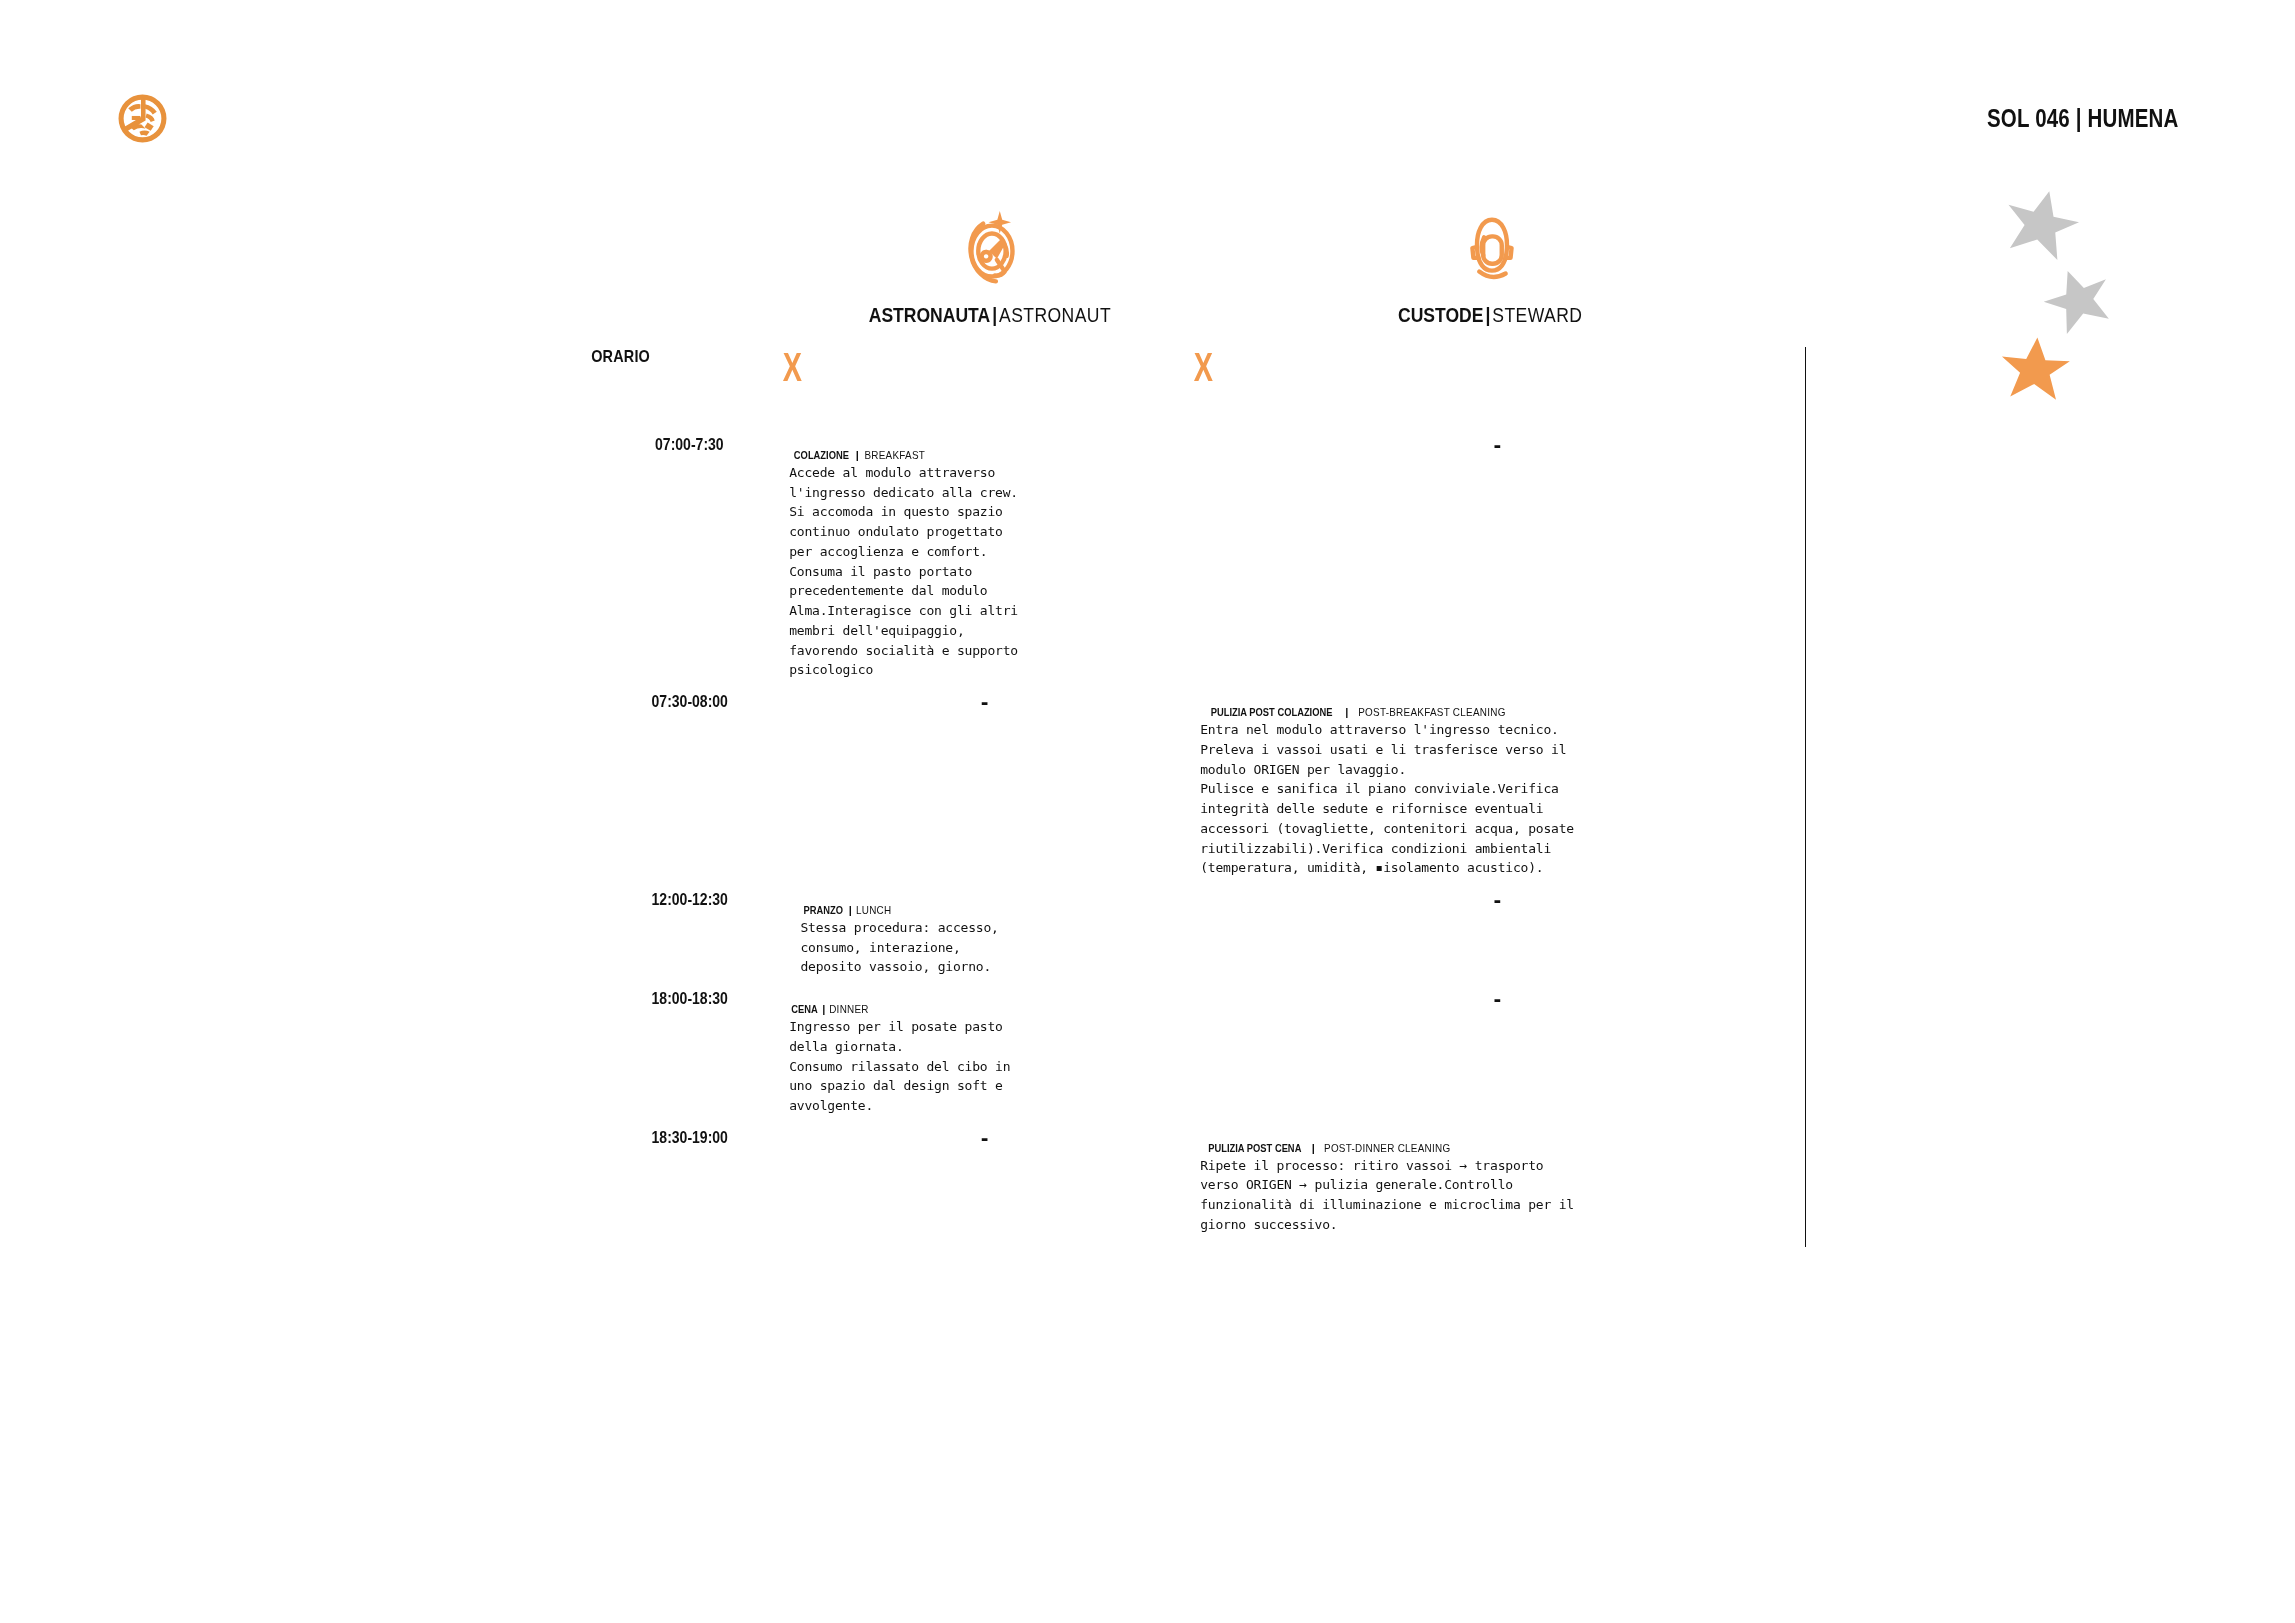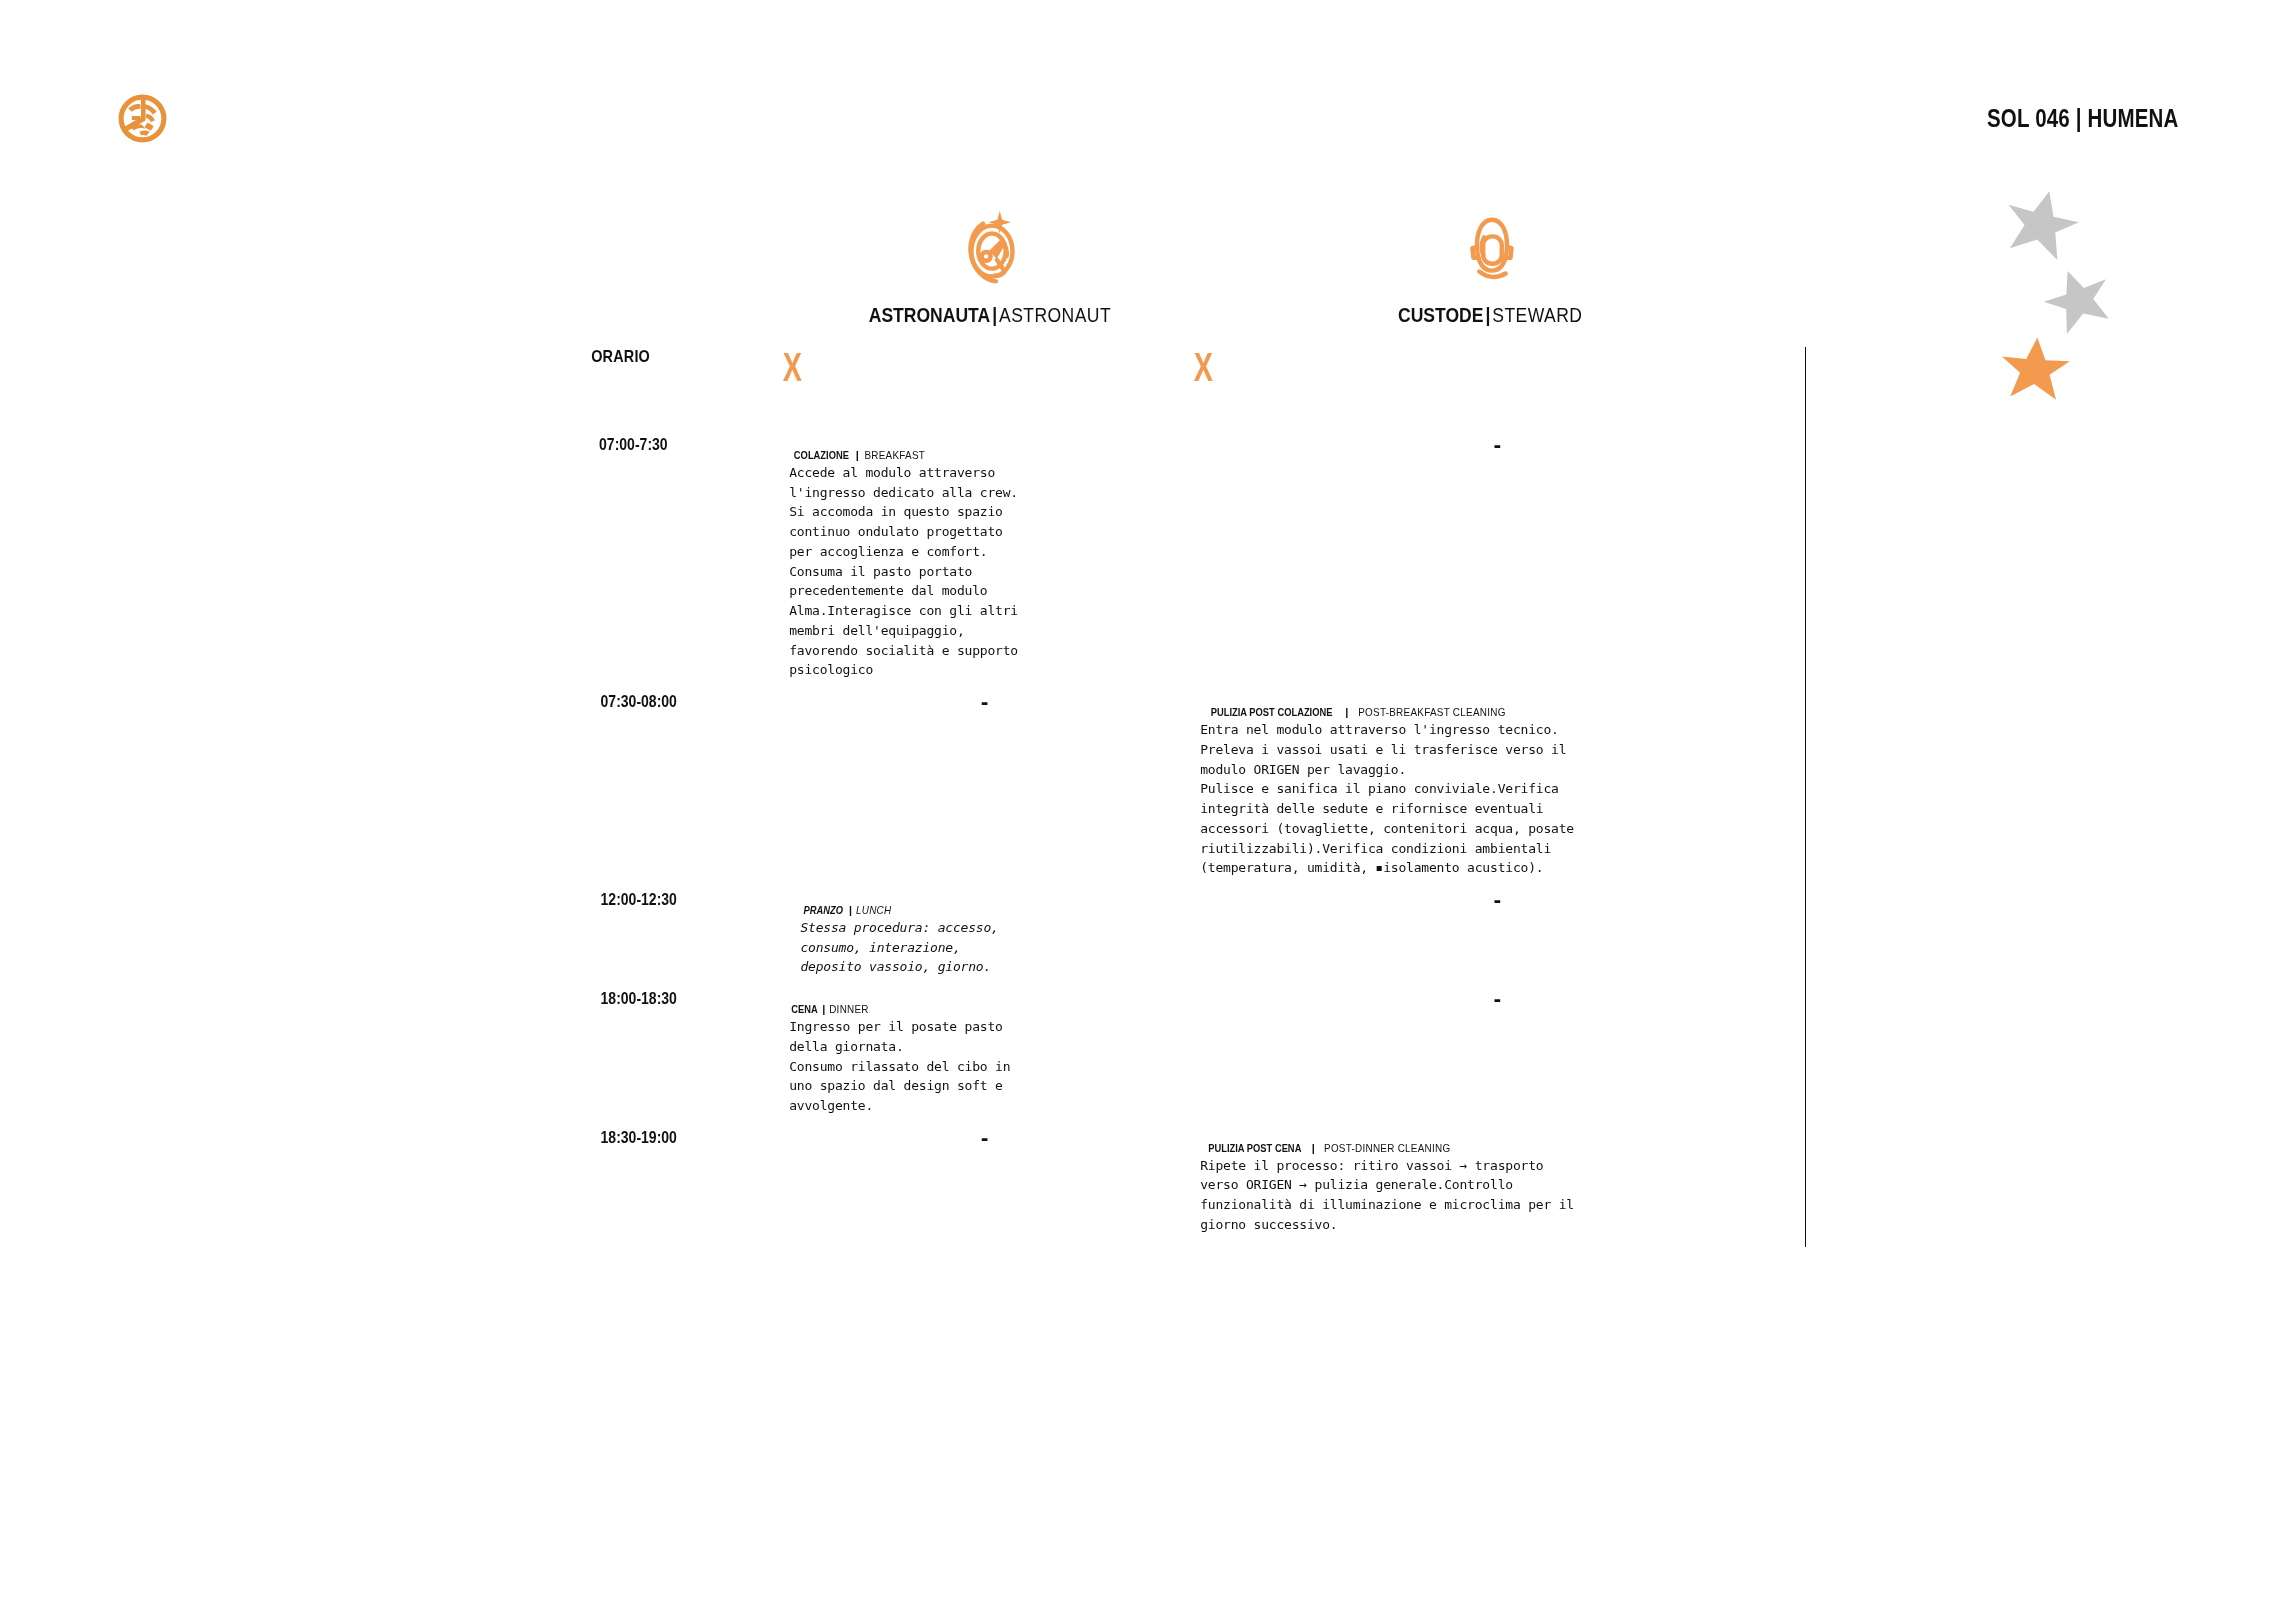--- a/index.html
+++ b/index.html
@@ -119,37 +119,37 @@
     font-family: "Liberation Sans Narrow", "Liberation Sans", sans-serif;
     font-weight: 700;
     font-size: 40px;
     line-height: 1;
     display: inline-block;
     transform: scaleX(0.72);
   }
 
   
   .time-cell {
-    text-align: left;
+    text-align: center;
     padding: 17.6px 17.6px 0 0;
   }
   .time-label {
     font-family: "Liberation Sans Narrow", "Liberation Sans", sans-serif;
     font-weight: 700;
     font-size: 16.7px;
     letter-spacing: 0px;
     white-space: nowrap;
     display: inline-block;
     transform: scaleX(0.84);
     transform-origin: right center;
   }
 
   
   .cell-pad { padding: 14px 14px 12px 10.2px; }
-  .cell-pad.indent { padding-left: 21.4px; font-style: italic; }
+  .cell-pad.indent { padding-left: 21.4px; }
 
   .entry-title {
     font-family: "Liberation Sans Narrow", "Liberation Sans", sans-serif;
     font-size: 11px;
     margin-bottom: 1.9px;
     white-space: nowrap;
     display: block;
   }
   .entry-title .it { font-weight: 700; transform: scaleX(0.85); display: inline-block; }
   .entry-title .sep { font-weight: 700; padding: 0 1.9px; }

